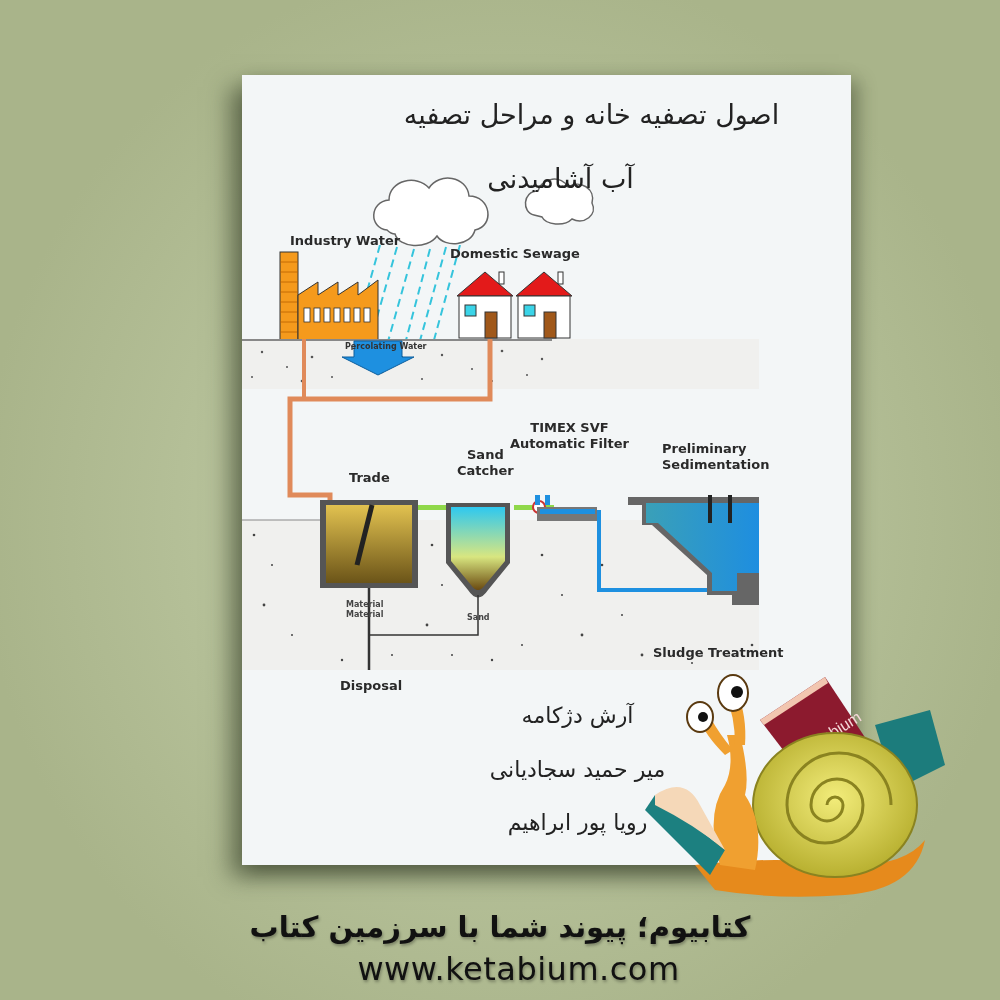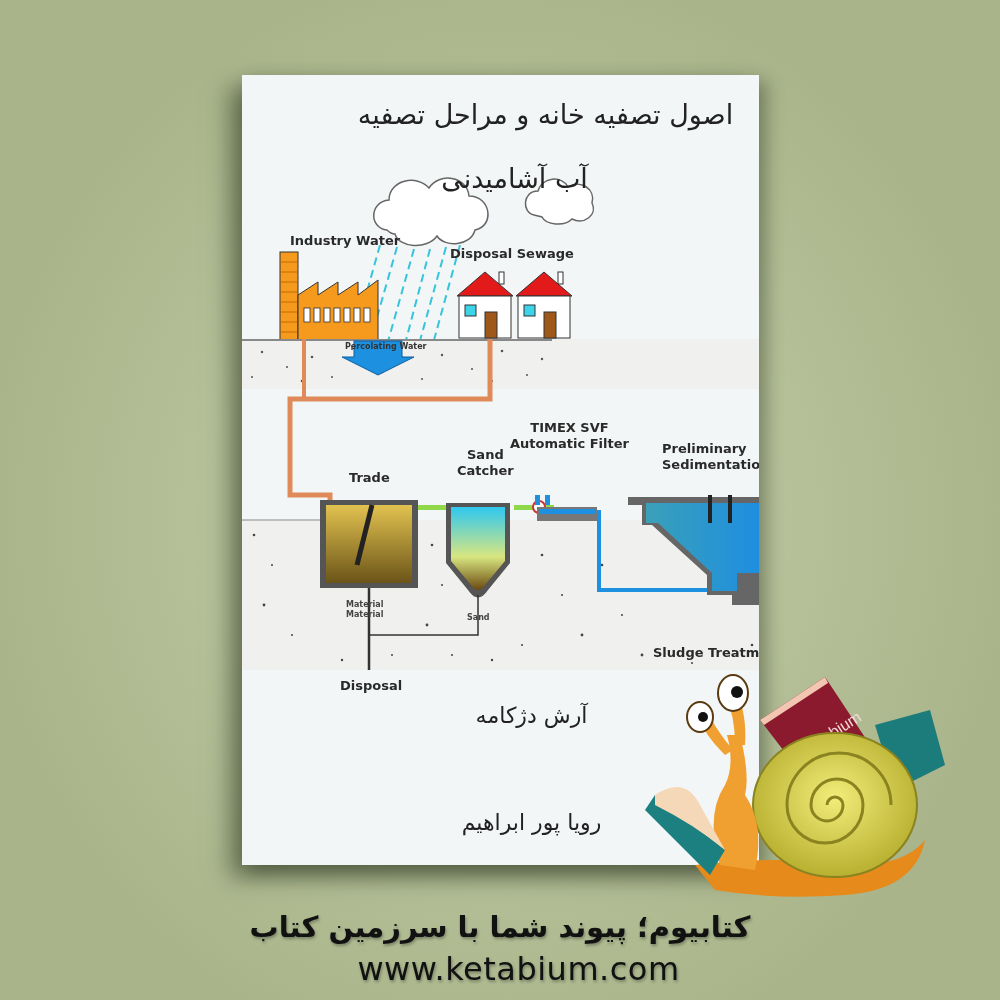--- a/index.html
+++ b/index.html
@@ -1,19 +1,19 @@
 <!DOCTYPE html>
 <html><head>
 <meta charset="utf-8">
 <style>
   html,body{margin:0;padding:0;}
   body{width:1000px;height:1000px;overflow:hidden;position:relative;
     background:radial-gradient(ellipse 520px 560px at 500px 520px,#c9d3b0 0%,#b9c49d 45%,#a9b48a 100%);
     font-family:"DejaVu Sans",sans-serif;}
-  .cover{position:absolute;left:242px;top:75px;width:517px;height:790px;background:#f3f6f7;
+  .cover{position:absolute;left:242px;top:75px;width:609px;height:790px;background:#f3f6f7;
     box-shadow:-12px 12px 22px rgba(40,50,30,0.55), 8px 6px 16px rgba(40,50,30,0.35);overflow:hidden;}
   .title{position:absolute;left:0;right:0;text-align:center;color:#222;font-size:27px;direction:rtl;}
   .t1{top:24px;padding-left:90px;}
   .t2{top:88px;padding-left:28px;}
   .lbl{position:absolute;font-weight:bold;color:#2a2a2a;font-size:13px;white-space:nowrap;line-height:1.25;text-align:center;}
   .authors{position:absolute;left:0;right:0;text-align:center;direction:rtl;color:#222;font-size:22px;padding-left:30px;margin-left:32px;}
   .slogan{position:absolute;left:0;right:0;top:910px;text-align:center;direction:rtl;font-size:29px;font-weight:bold;color:#111;
     text-shadow:1px 2px 3px rgba(0,0,0,0.3);}
   .url{position:absolute;left:0;right:0;top:950px;text-align:center;font-size:32px;color:#111;letter-spacing:0.5px;
     text-shadow:1px 2px 3px rgba(0,0,0,0.3);padding-left:37px;}
@@ -38,21 +38,21 @@
       <line x1="38" y1="0" x2="10" y2="100"></line>
         <line x1="55" y1="2" x2="22" y2="118"></line>
       <line x1="72" y1="4" x2="40" y2="118"></line>
         <line x1="88" y1="4" x2="58" y2="118"></line>
       <line x1="104" y1="2" x2="74" y2="110"></line>
         <line x1="118" y1="0" x2="92" y2="95"></line>
     </g>
   </svg>
 
   <div class="lbl" style="left:48px;top:158px">Industry Water</div>
-  <div class="lbl" style="left:208px;top:171px">Disposal Sewage</div>
+  <div class="lbl" style="left:208px;top:171px">Domestic Sewage</div>
 
   <svg style="left:36px;top:175px" width="105" height="95" viewBox="0 0 105 95">
     <rect x="2" y="2" width="18" height="90" fill="#f59a1c" stroke="#333" stroke-width="1"></rect>
     <g stroke="#b85f00" stroke-width="0.8">
       <line x1="2" y1="12" x2="20" y2="12"></line>
         <line x1="2" y1="22" x2="20" y2="22"></line>
         <line x1="2" y1="32" x2="20" y2="32"></line>
       <line x1="2" y1="42" x2="20" y2="42"></line>
         <line x1="2" y1="52" x2="20" y2="52"></line>
         <line x1="2" y1="62" x2="20" y2="62"></line>
@@ -200,20 +200,21 @@
 
   <div class="lbl" style="left:104px;top:525px;font-size:8px;color:#444">
     <div>Material</div>
     <div>Material</div>
   </div>
   <div class="lbl" style="left:225px;top:538px;font-size:8px;color:#444">Sand</div>
   <div class="lbl" style="left:98px;top:603px">Disposal</div>
   <div class="lbl" style="left:411px;top:570px">Sludge Treatment</div>
 
   <div class="authors" style="top:628px">آرش دژکامه</div>
+  <div class="authors" style="top:682px">میر حمید سجادیانی</div>
   <div class="authors" style="top:735px">رویا پور ابراهیم</div>
 </div>
 
 <svg style="left:625px;top:665px" width="330" height="245" viewBox="0 0 330 245">
   <defs>
     <radialGradient id="shellG" cx="0.5" cy="0.45" r="0.55">
       <stop offset="0" stop-color="#f2ec7a"></stop>
         <stop offset="1" stop-color="#b8b030"></stop>
     </radialGradient>
   </defs>

